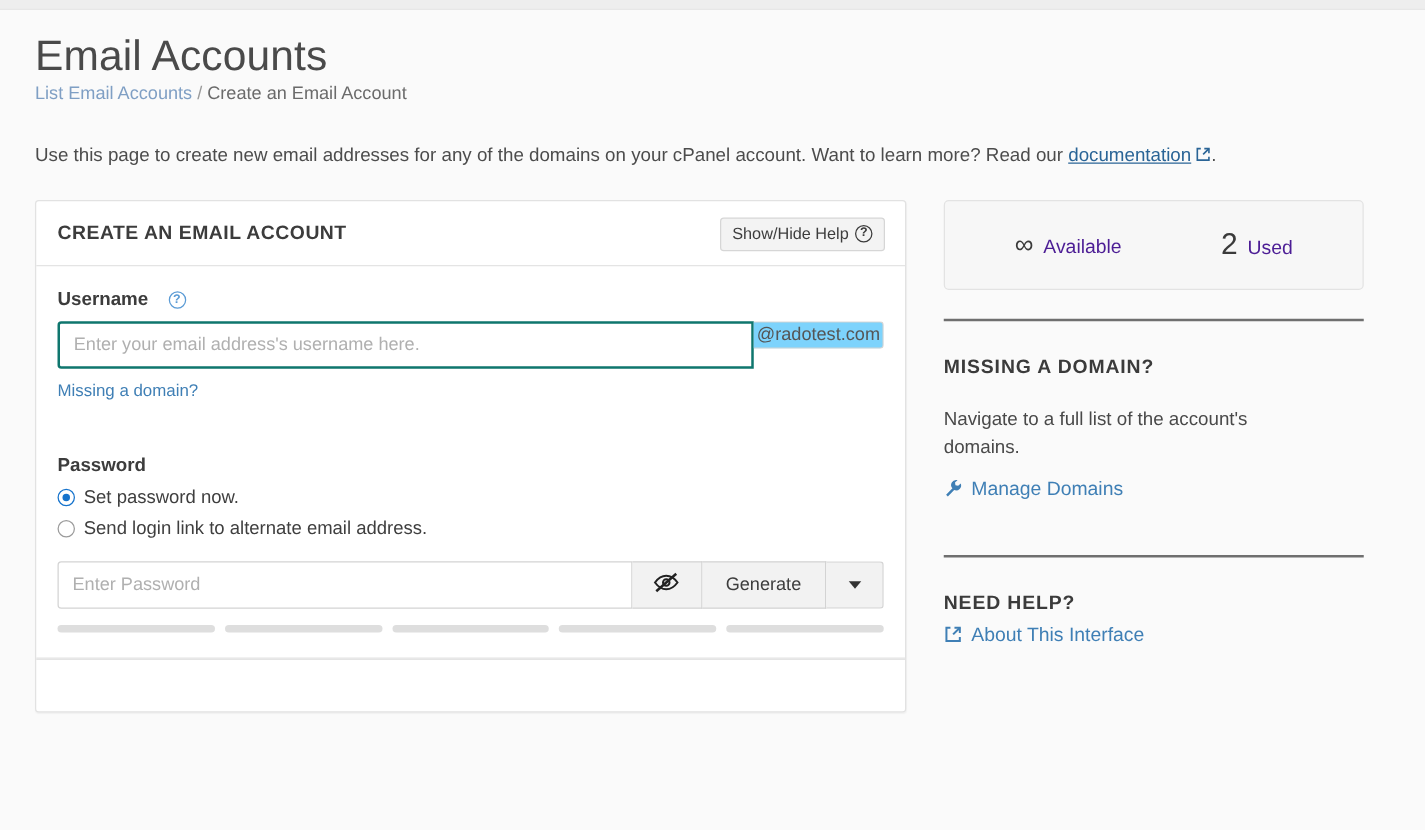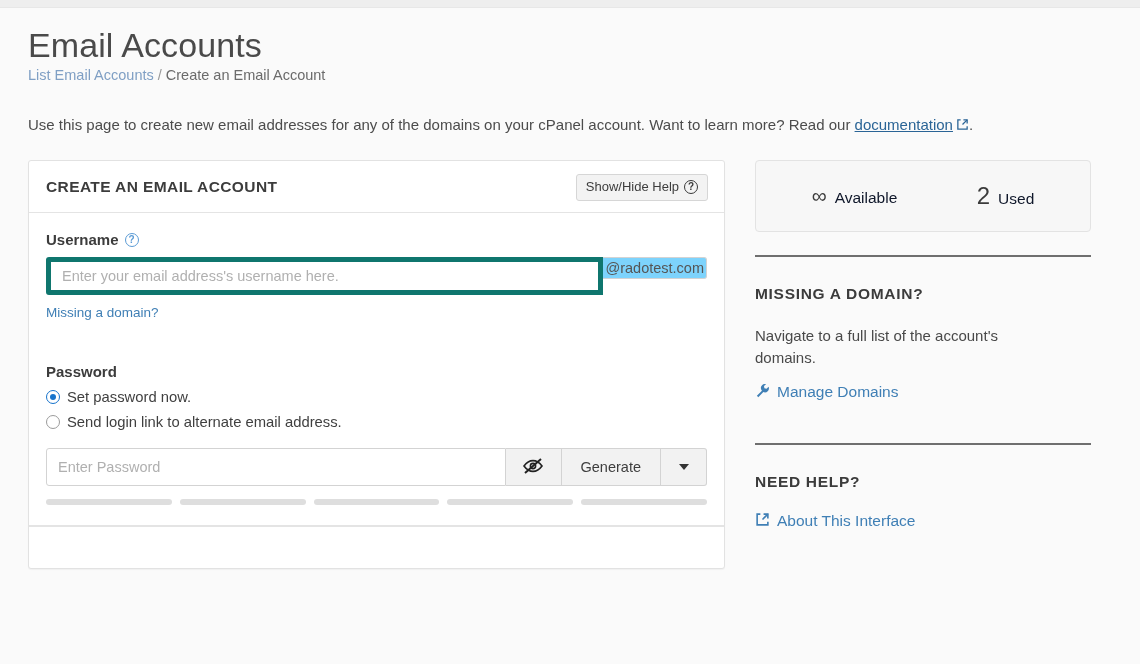--- a/index.html
+++ b/index.html
@@ -111,28 +111,28 @@
   .pencil { display:inline-block; width:13px; height:13px; }
 
   .card-body { padding: 18px 17px 20px 17px; }
 
   .field-label {
     font-size: 15px;
     font-weight: 700;
     color: #3c3c3c;
     display: flex;
     align-items: center;
-    gap: 6px;
+    gap: 16px;
     margin-bottom: 9px;
   }
   .input-group { display: flex; width: 100%; }
   .form-input {
     flex: 1;
     height: 38px;
-    border: 5px solid #0f766e;
+    border: 2px solid #0f766e;
     border-radius: 3px 0 0 3px;
     padding: 0 11px;
     font-size: 14.5px;
     color: #444;
     font-family: "Liberation Sans", sans-serif;
     outline: none;
     background: #fff;
     min-width: 0;
   }
   .form-input::placeholder { color: #b0b0b0; }
@@ -269,21 +269,21 @@
     gap: 8px;
     color: #4a4a4a;
   }
   .stat-val {
     font-size: 24px;
     font-weight: 400;
     color: #3b3b3b;
     line-height: 1;
   }
   .stat-val.inf { font-size: 21px; }
-  .stat-label { font-size: 15.5px; color: #0f172a; }
+  .stat-label { font-size: 15.5px; color: #4c1d95; }
 
   .side-rule {
     border: none;
     border-top: 2px solid #6f6f6f;
     margin: 23px 0 0 0;
   }
   .side-title {
     font-size: 15.5px;
     font-weight: 700;
     letter-spacing: .7px;
@@ -427,21 +427,21 @@
         <span class="wrench">
           <svg width="15" height="15" viewBox="0 0 16 16">
             <path d="M11.4 1.1a4.3 4.3 0 00-4 7.1L2 13.6l1.5 1.5 5.4-5.4a4.3 4.3 0 005.6-5.6L12.3 6 10 5.6 9.6 3.3l2.1-2.1z" fill="#3f7fb5"></path>
           </svg>
         </span>
         <span>Manage Domains</span>
       </a>
 
       <hr class="side-rule" style="margin-top:41px">
       <h2 class="side-title">Need Help?</h2>
-      <a class="side-link" style="margin-top:21px">
+      <a class="side-link" style="margin-top:8px">
         <span class="ext-icon">
           <svg viewBox="0 0 14 14" width="15" height="15">
               <path d="M5 2H2v10h10V9" fill="none" stroke="#3f7fb5" stroke-width="1.5"></path>
               <path d="M8 2h4v4" fill="none" stroke="#3f7fb5" stroke-width="1.5"></path>
               <path d="M7 7l5-5" fill="none" stroke="#3f7fb5" stroke-width="1.5"></path>
             </svg>
         </span>
         <span>About This Interface</span>
       </a>
 

